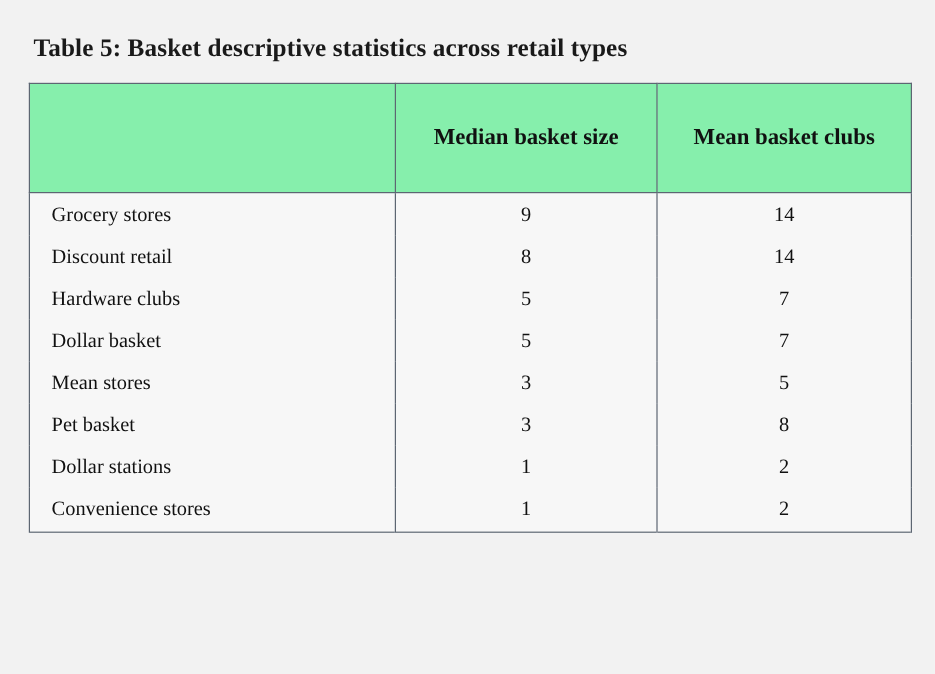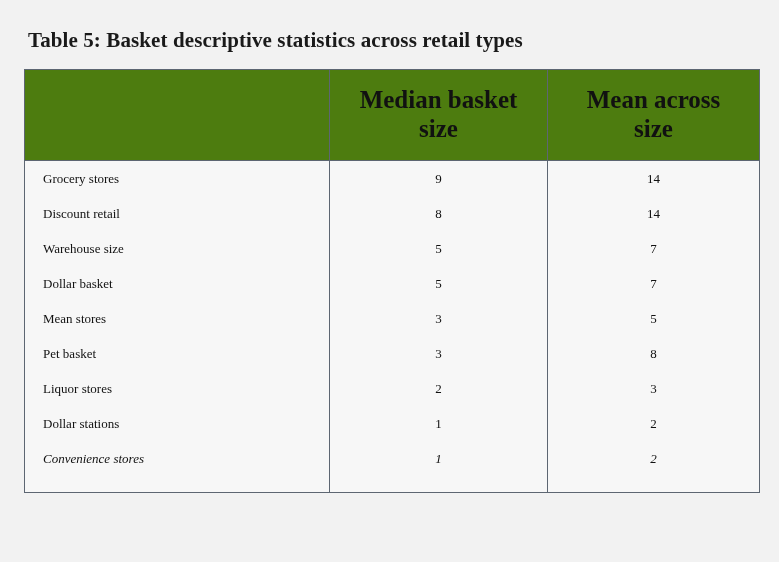--- a/index.html
+++ b/index.html
@@ -31,112 +31,106 @@
     border-collapse: collapse;
     width: 735px;
     table-layout: fixed;
     background: #f7f7f7;
     border: 1px solid #5d6672;
   }
   table.stats col.c0 { width: 305px; }
   table.stats col.c1 { width: 218px; }
   table.stats col.c2 { width: 212px; }
   table.stats thead th {
-    background: #4d7c0f;
+    background: #86efac;
     border: 1px solid #5d6672;
-    font-size: 25px;
+    font-size: 19px;
     font-weight: bold;
     color: #111;
     height: 82px;
     vertical-align: middle;
     text-align: center;
     padding: 4px 18px;
     line-height: 1.15;
   }
   table.stats thead th.blank {
     border-right: 1px solid #5d6672;
   }
   table.stats tbody td {
     border-left: 1px solid #5d6672;
     border-right: 1px solid #5d6672;
     border-top: none;
     border-bottom: none;
-    font-size: 13px;
+    font-size: 17px;
     color: #111;
     height: 35px;
     padding: 0 0 0 18px;
     line-height: 35px;
     background: #f7f7f7;
   }
   table.stats tbody td.num {
     text-align: center;
     padding: 0;
   }
   table.stats tbody tr:last-child td {
-    padding-bottom: 16px;
-    font-style: italic;
+    padding-bottom: 2px;
   }
 </style>
 </head>
 <body>
 
 <div class="page">
 
   <div class="table-caption">Table 5: Basket descriptive statistics across retail types</div>
 
   <table class="stats">
     <colgroup>
       <col class="c0">
       <col class="c1">
       <col class="c2">
     </colgroup>
     <thead>
       <tr>
         <th class="blank"></th>
         <th>Median basket size</th>
-        <th>Mean across size</th>
+        <th>Mean basket clubs</th>
       </tr>
     </thead>
     <tbody>
       <tr>
         <td>Grocery stores</td>
         <td class="num">9</td>
         <td class="num">14</td>
       </tr>
       <tr>
         <td>Discount retail</td>
         <td class="num">8</td>
         <td class="num">14</td>
       </tr>
       <tr>
-        <td>Warehouse size</td>
+        <td>Hardware clubs</td>
         <td class="num">5</td>
         <td class="num">7</td>
       </tr>
       <tr>
         <td>Dollar basket</td>
         <td class="num">5</td>
         <td class="num">7</td>
       </tr>
       <tr>
         <td>Mean stores</td>
         <td class="num">3</td>
         <td class="num">5</td>
       </tr>
       <tr>
         <td>Pet basket</td>
         <td class="num">3</td>
         <td class="num">8</td>
       </tr>
       <tr>
-        <td>Liquor stores</td>
-        <td class="num">2</td>
-        <td class="num">3</td>
-      </tr>
-      <tr>
         <td>Dollar stations</td>
         <td class="num">1</td>
         <td class="num">2</td>
       </tr>
       <tr>
         <td>Convenience stores</td>
         <td class="num">1</td>
         <td class="num">2</td>
       </tr>
     </tbody>

